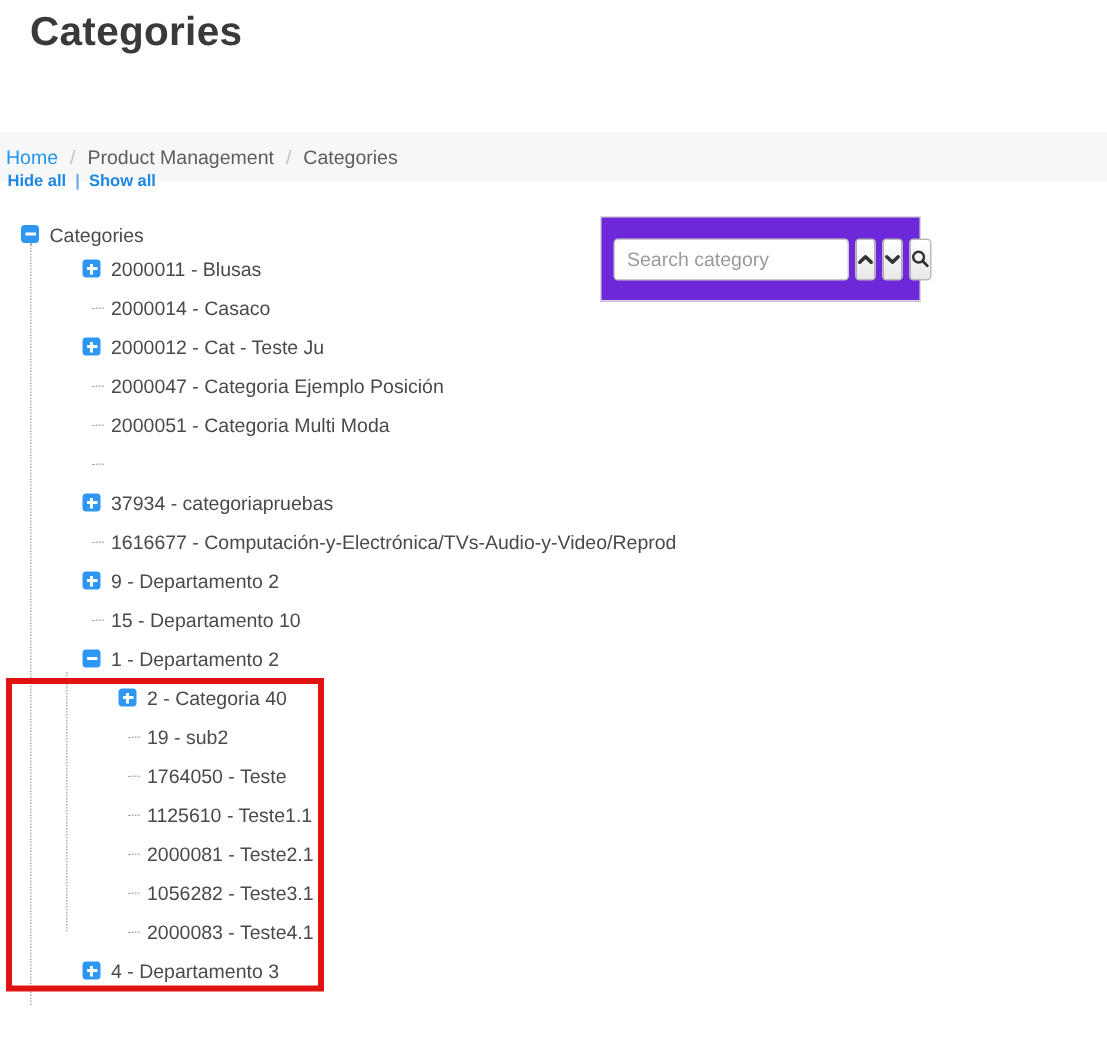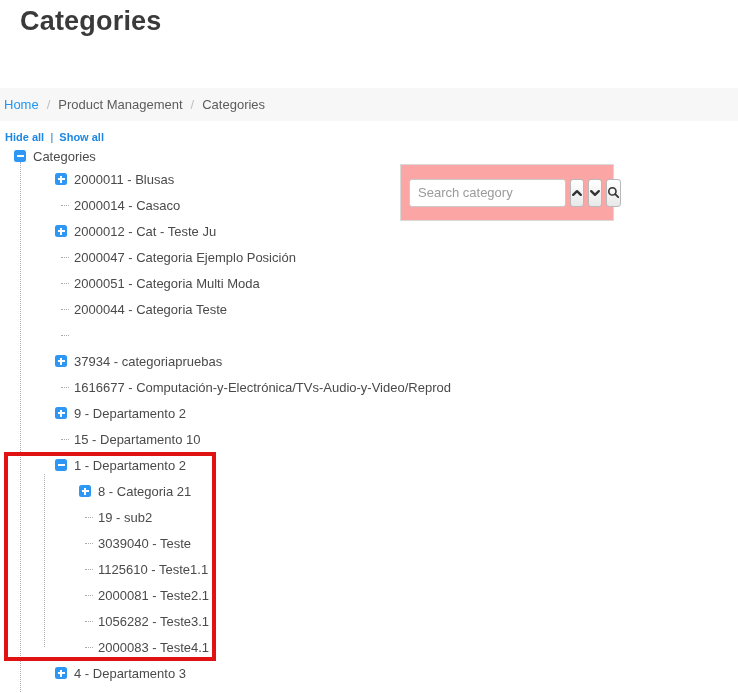--- a/index.html
+++ b/index.html
@@ -28,21 +28,21 @@
     display: flex; align-items: center;
     padding-left: 4px;
     font-size: 13px;
   }
   .breadcrumb .crumb { color: #5c5c5c; }
   .breadcrumb .crumb-link { color: #2196f3; cursor: pointer; }
   .breadcrumb .sep { color: #b9c3cc; margin: 0 8px; }
 
   
   .tree-controls {
-    position: absolute; left: 5px; top: 131px;
+    position: absolute; left: 5px; top: 115px;
     font-size: 11px; font-weight: 600;
     color: #1d87e4;
   }
   .tree-controls .ctl-link { color: #1d87e4; cursor: pointer; }
   .tree-controls .ctl-sep { color: #6fa8dc; margin: 0 3px; }
 
   
   .tree { position: absolute; left: 0; top: 146px; font-size: 13px; }
   .tree-root-row {
     height: 20px; display: flex; align-items: center; padding-left: 14px;
@@ -85,23 +85,23 @@
   
   .highlight-rect {
     position: absolute;
     left: 4px; top: 452px; width: 212px; height: 209px;
     border: 4px solid #e01212;
     pointer-events: none;
   }
 
   
   .search-panel {
-    position: absolute; left: 400px; top: 164px;
+    position: absolute; left: 400px; top: 144px;
     width: 214px; height: 57px;
-    background: #fca5a5;
+    background: #6d28d9;
     border: 1px solid #d9d9d9;
     display: flex; align-items: center;
     padding: 0 8px;
   }
   .search-input {
     width: 157px; height: 28px;
     border: 1px solid #c9c9c9; border-radius: 3px;
     padding: 0 8px; font-size: 13px; color: #444;
     font-family: "Liberation Sans", sans-serif;
     background: #fff; outline: none;
@@ -169,26 +169,20 @@
         </li>
         <li>
           <div class="tree-row">
             <span class="connector-stub"></span>
             <span class="tree-label">2000051 - Categoria Multi Moda</span>
           </div>
         </li>
         <li>
           <div class="tree-row">
             <span class="connector-stub"></span>
-            <span class="tree-label">2000044 - Categoria Teste</span>
-          </div>
-        </li>
-        <li>
-          <div class="tree-row">
-            <span class="connector-stub"></span>
           </div>
         </li>
         <li>
           <div class="tree-row">
             <span class="toggle plus"></span>
             <span class="tree-label">37934 - categoriapruebas</span>
           </div>
         </li>
         <li>
           <div class="tree-row">
@@ -210,33 +204,33 @@
         </li>
         <li>
           <div class="tree-row">
             <span class="toggle minus"></span>
             <span class="tree-label">1 - Departamento 2</span>
           </div>
           <ul class="tree-children level-2">
             <li>
               <div class="tree-row">
                 <span class="toggle plus"></span>
-                <span class="tree-label">8 - Categoria 21</span>
+                <span class="tree-label">2 - Categoria 40</span>
               </div>
             </li>
             <li>
               <div class="tree-row">
                 <span class="connector-stub"></span>
                 <span class="tree-label">19 - sub2</span>
               </div>
             </li>
             <li>
               <div class="tree-row">
                 <span class="connector-stub"></span>
-                <span class="tree-label">3039040 - Teste</span>
+                <span class="tree-label">1764050 - Teste</span>
               </div>
             </li>
             <li>
               <div class="tree-row">
                 <span class="connector-stub"></span>
                 <span class="tree-label">1125610 - Teste1.1</span>
               </div>
             </li>
             <li>
               <div class="tree-row">

